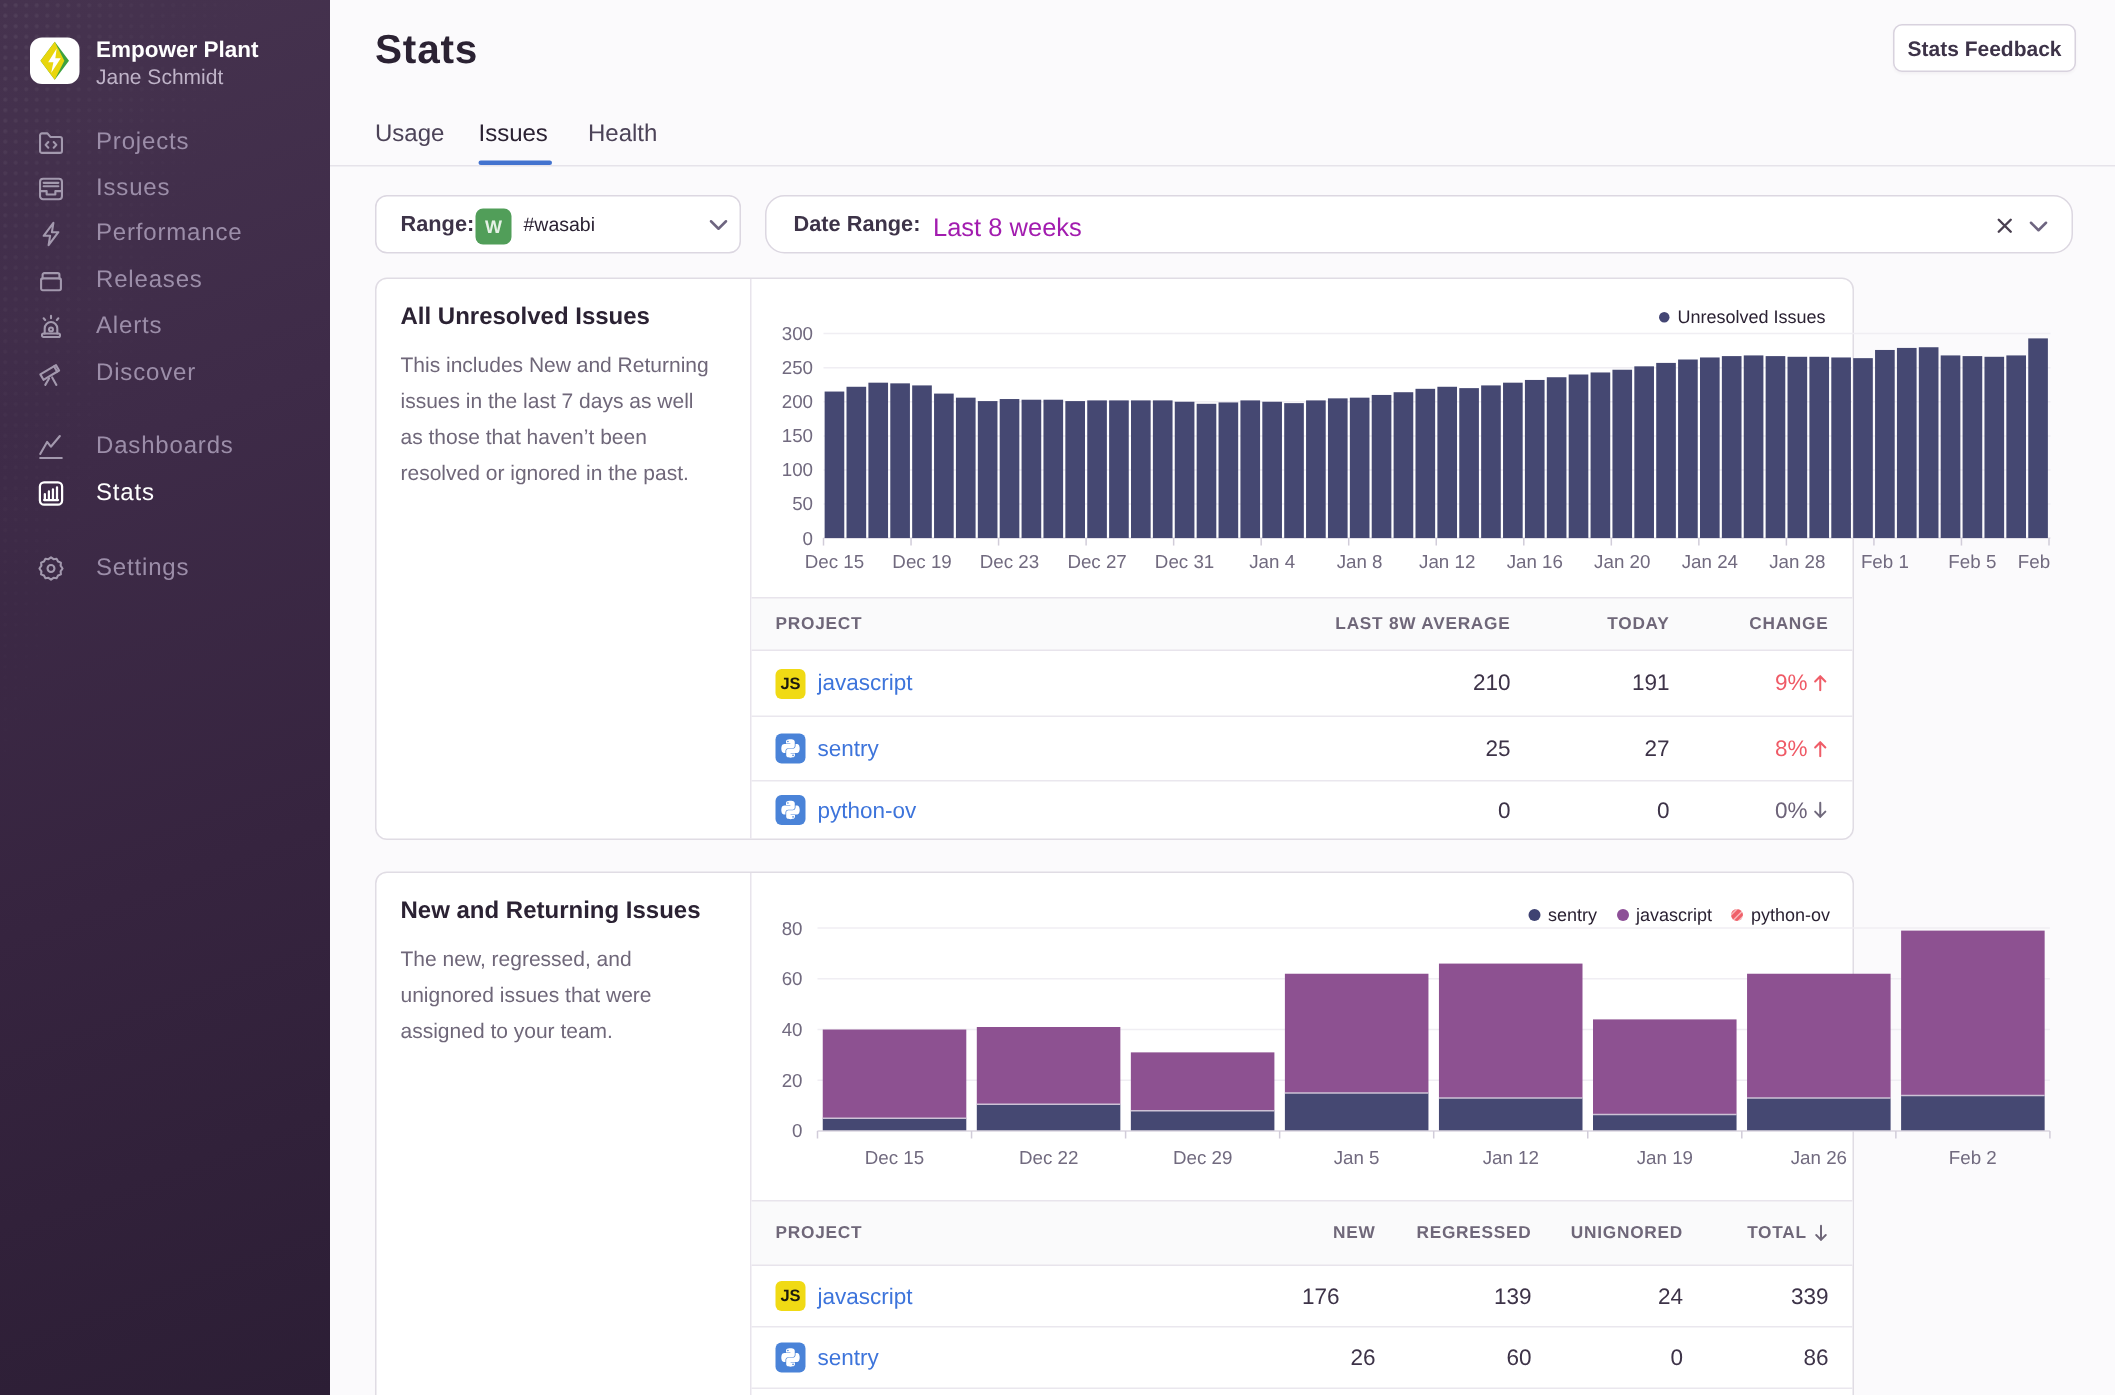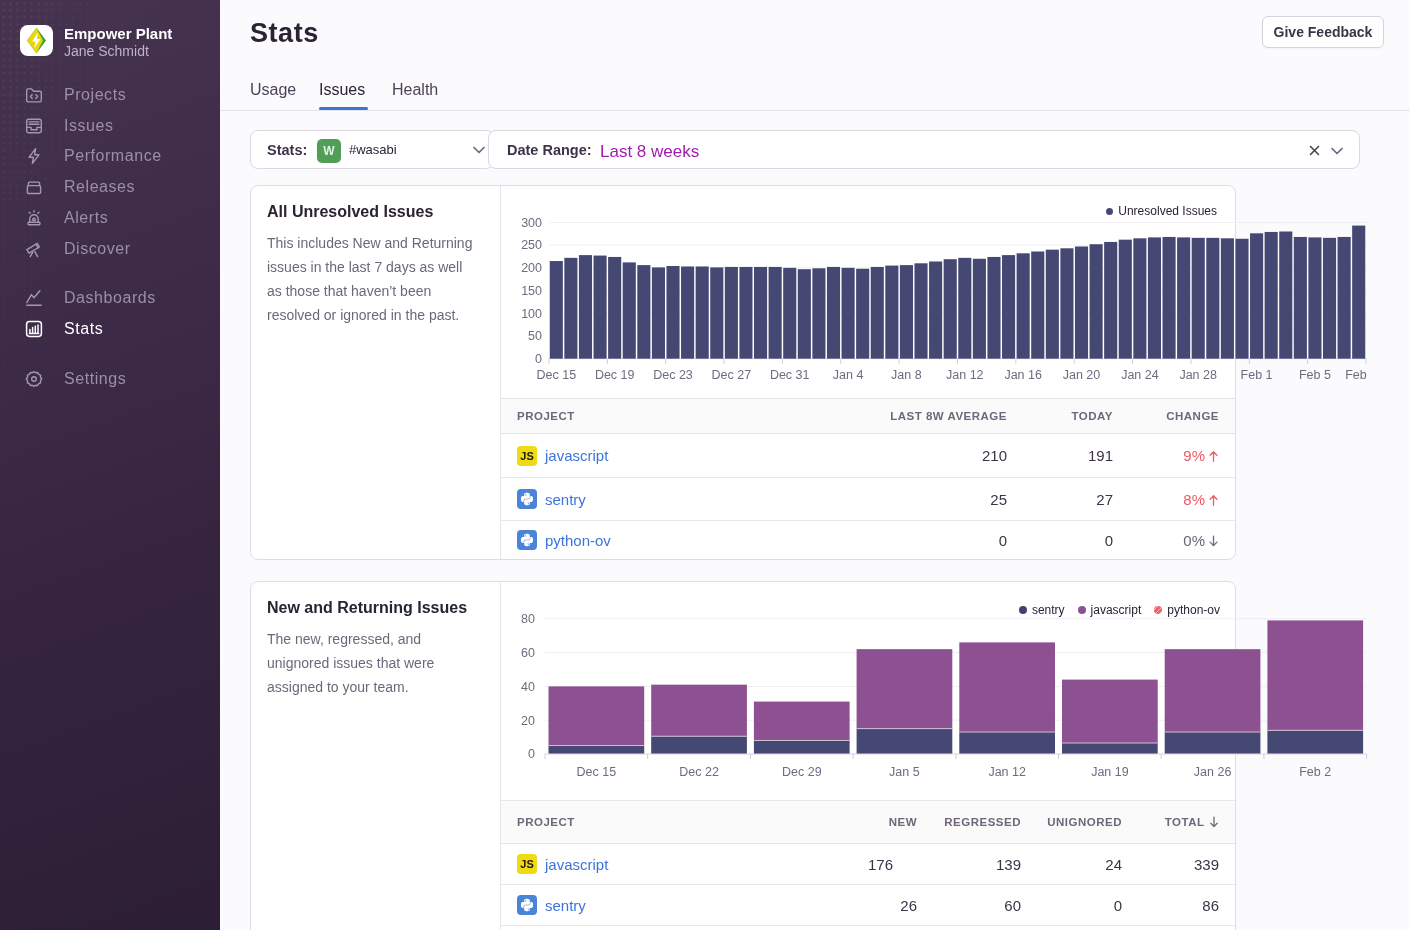--- a/index.html
+++ b/index.html
@@ -27,21 +27,21 @@
 #h1 { position:absolute; left:250px; top:18px; font-size:27px; font-weight:bold; color:#2b2233; letter-spacing:.55px; }
 #feedback { position:absolute; left:1262px; top:16px; width:122px; height:32px; background:#fff;
   border:1px solid #d8d2de; border-radius:6px; font-size:14px; font-weight:bold; color:#3d3348;
   text-align:center; line-height:30px; box-shadow:0 1px 2px rgba(43,34,51,0.04); }
 .tab { position:absolute; top:81px; font-size:16px; color:#4c4358; }
 #tab-underline { position:absolute; left:319px; top:107px; width:49px; height:3px; background:#4373cf; border-radius:2px; }
 #tabborder { position:absolute; left:220px; top:110px; width:1190px; height:1px; background:#e6e3ea; }
 
 .ctrl { position:absolute; top:130px; height:39px; background:#fff; border:1px solid #dcd7e1; border-radius:8px; }
 #ctrl1 { left:250px; width:244px; }
-#ctrl2 { left:488px; width:872px; }
+#ctrl2 { left:510px; width:872px;border-radius:13px; }
 .ctrl .bold { font-weight:bold; color:#3d3348; font-size:14.5px; }
 #teamlabel { position:absolute; left:16px; top:11px; }
 #wbadge { position:absolute; left:66px; top:7.5px; width:24px; height:24px; background:#519e59; border-radius:5px;
   color:rgba(255,255,255,.85); font-size:12px; font-weight:bold; text-align:center; line-height:24px; }
 #wasabi { position:absolute; left:98px; top:11px; font-size:13px; color:#2b2233; }
 #drlabel { position:absolute; left:18px; top:11px; }
 #drvalue { position:absolute; left:111px; top:11px; font-size:17px; color:#a21caf; }
 
 
 .panel { position:absolute; left:250px; width:986px; background:#fff; border:1px solid #e0dce4; border-radius:8px; }
@@ -143,29 +143,29 @@
   <div class="nav" style="top:363.2px;">
       <svg class="ic" viewBox="0 0 18 18">
         <circle cx="9" cy="9" r="2.3" stroke="#a399ae" stroke-width="1.4" fill="none" stroke-linecap="round" stroke-linejoin="round"></circle>
         <path d="M9 1.6 l1.7 1.2 2-.3 1 1.8 1.9.8 -.2 2 1.3 1.9 -1.3 1.9 .2 2 -1.9.8 -1 1.8 -2-.3 L9 16.4 l-1.7-1.2 -2 .3 -1-1.8 -1.9-.8 .2-2 L1.3 9 l1.3-1.9 -.2-2 1.9-.8 1-1.8 2 .3 Z" stroke="#a399ae" stroke-width="1.4" fill="none" stroke-linecap="round" stroke-linejoin="round"></path>
       </svg>
       <span class="lb">Settings</span>
     </div>
 </div>
 
 <div id="h1">Stats</div>
-<div id="feedback">Give Feedback</div>
+<div id="feedback">Stats Feedback</div>
 <div class="tab" style="left:250px;">Usage</div>
 <div class="tab" style="left:319px; color:#2b2233;">Issues</div>
 <div class="tab" style="left:392px;">Health</div>
 <div id="tab-underline"></div>
 <div id="tabborder"></div>
 
 <div class="ctrl" id="ctrl1">
-  <span class="bold" id="teamlabel">Stats:</span>
+  <span class="bold" id="teamlabel">Range:</span>
   <span id="wbadge">W</span>
   <span id="wasabi">#wasabi</span>
   <svg class="abs" style="left:221px; top:14px;" width="14" height="10" viewBox="0 0 14 10">
       <path d="M2 2.5 L7 7.5 L12 2.5" fill="none" stroke="#6e6580" stroke-width="1.7" stroke-linecap="round" stroke-linejoin="round"></path>
     </svg>
 </div>
 <div class="ctrl" id="ctrl2">
   <span class="bold" id="drlabel">Date Range:</span>
   <span id="drvalue">Last 8 weeks</span>
   <svg class="abs" style="left:819px; top:13px;" width="13" height="13" viewBox="0 0 13 13">

